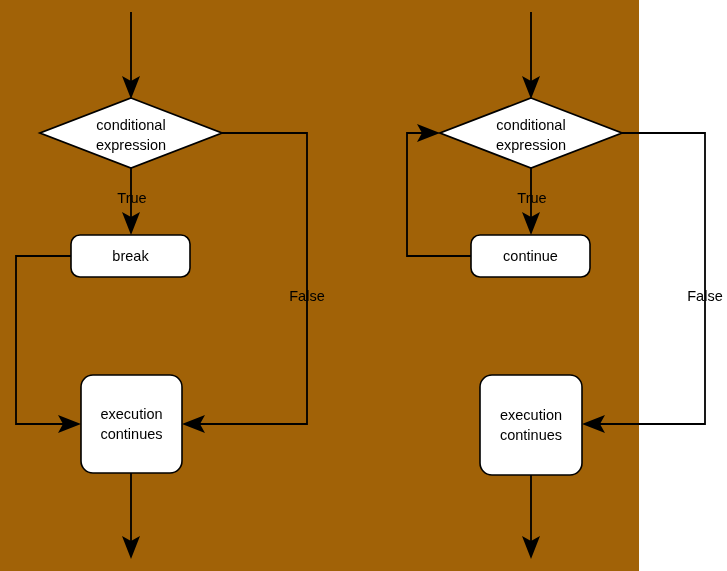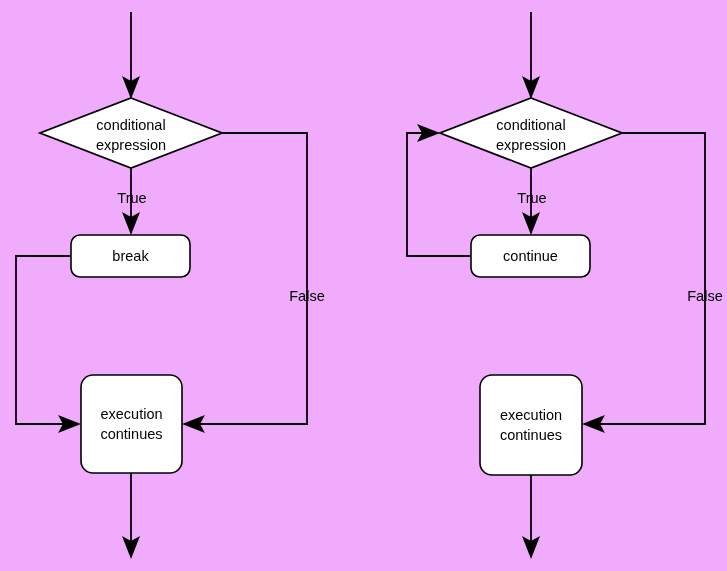--- a/index.html
+++ b/index.html
@@ -8,23 +8,23 @@
     background: #ffffff;
   }
   body {
     width: 727px;
     height: 571px;
     overflow: hidden;
     font-family: "Liberation Sans", sans-serif;
   }
   #diagram-root {
     position: relative;
-    width: 727px;
+    width: 639px;
     height: 571px;
-    background: #f0abfc;
+    background: #a16207;
   }
   svg.flow-canvas {
     position: absolute;
     top: 0;
     left: 0;
     width: 727px;
     height: 571px;
     display: block;
   }
   .node-shape {

